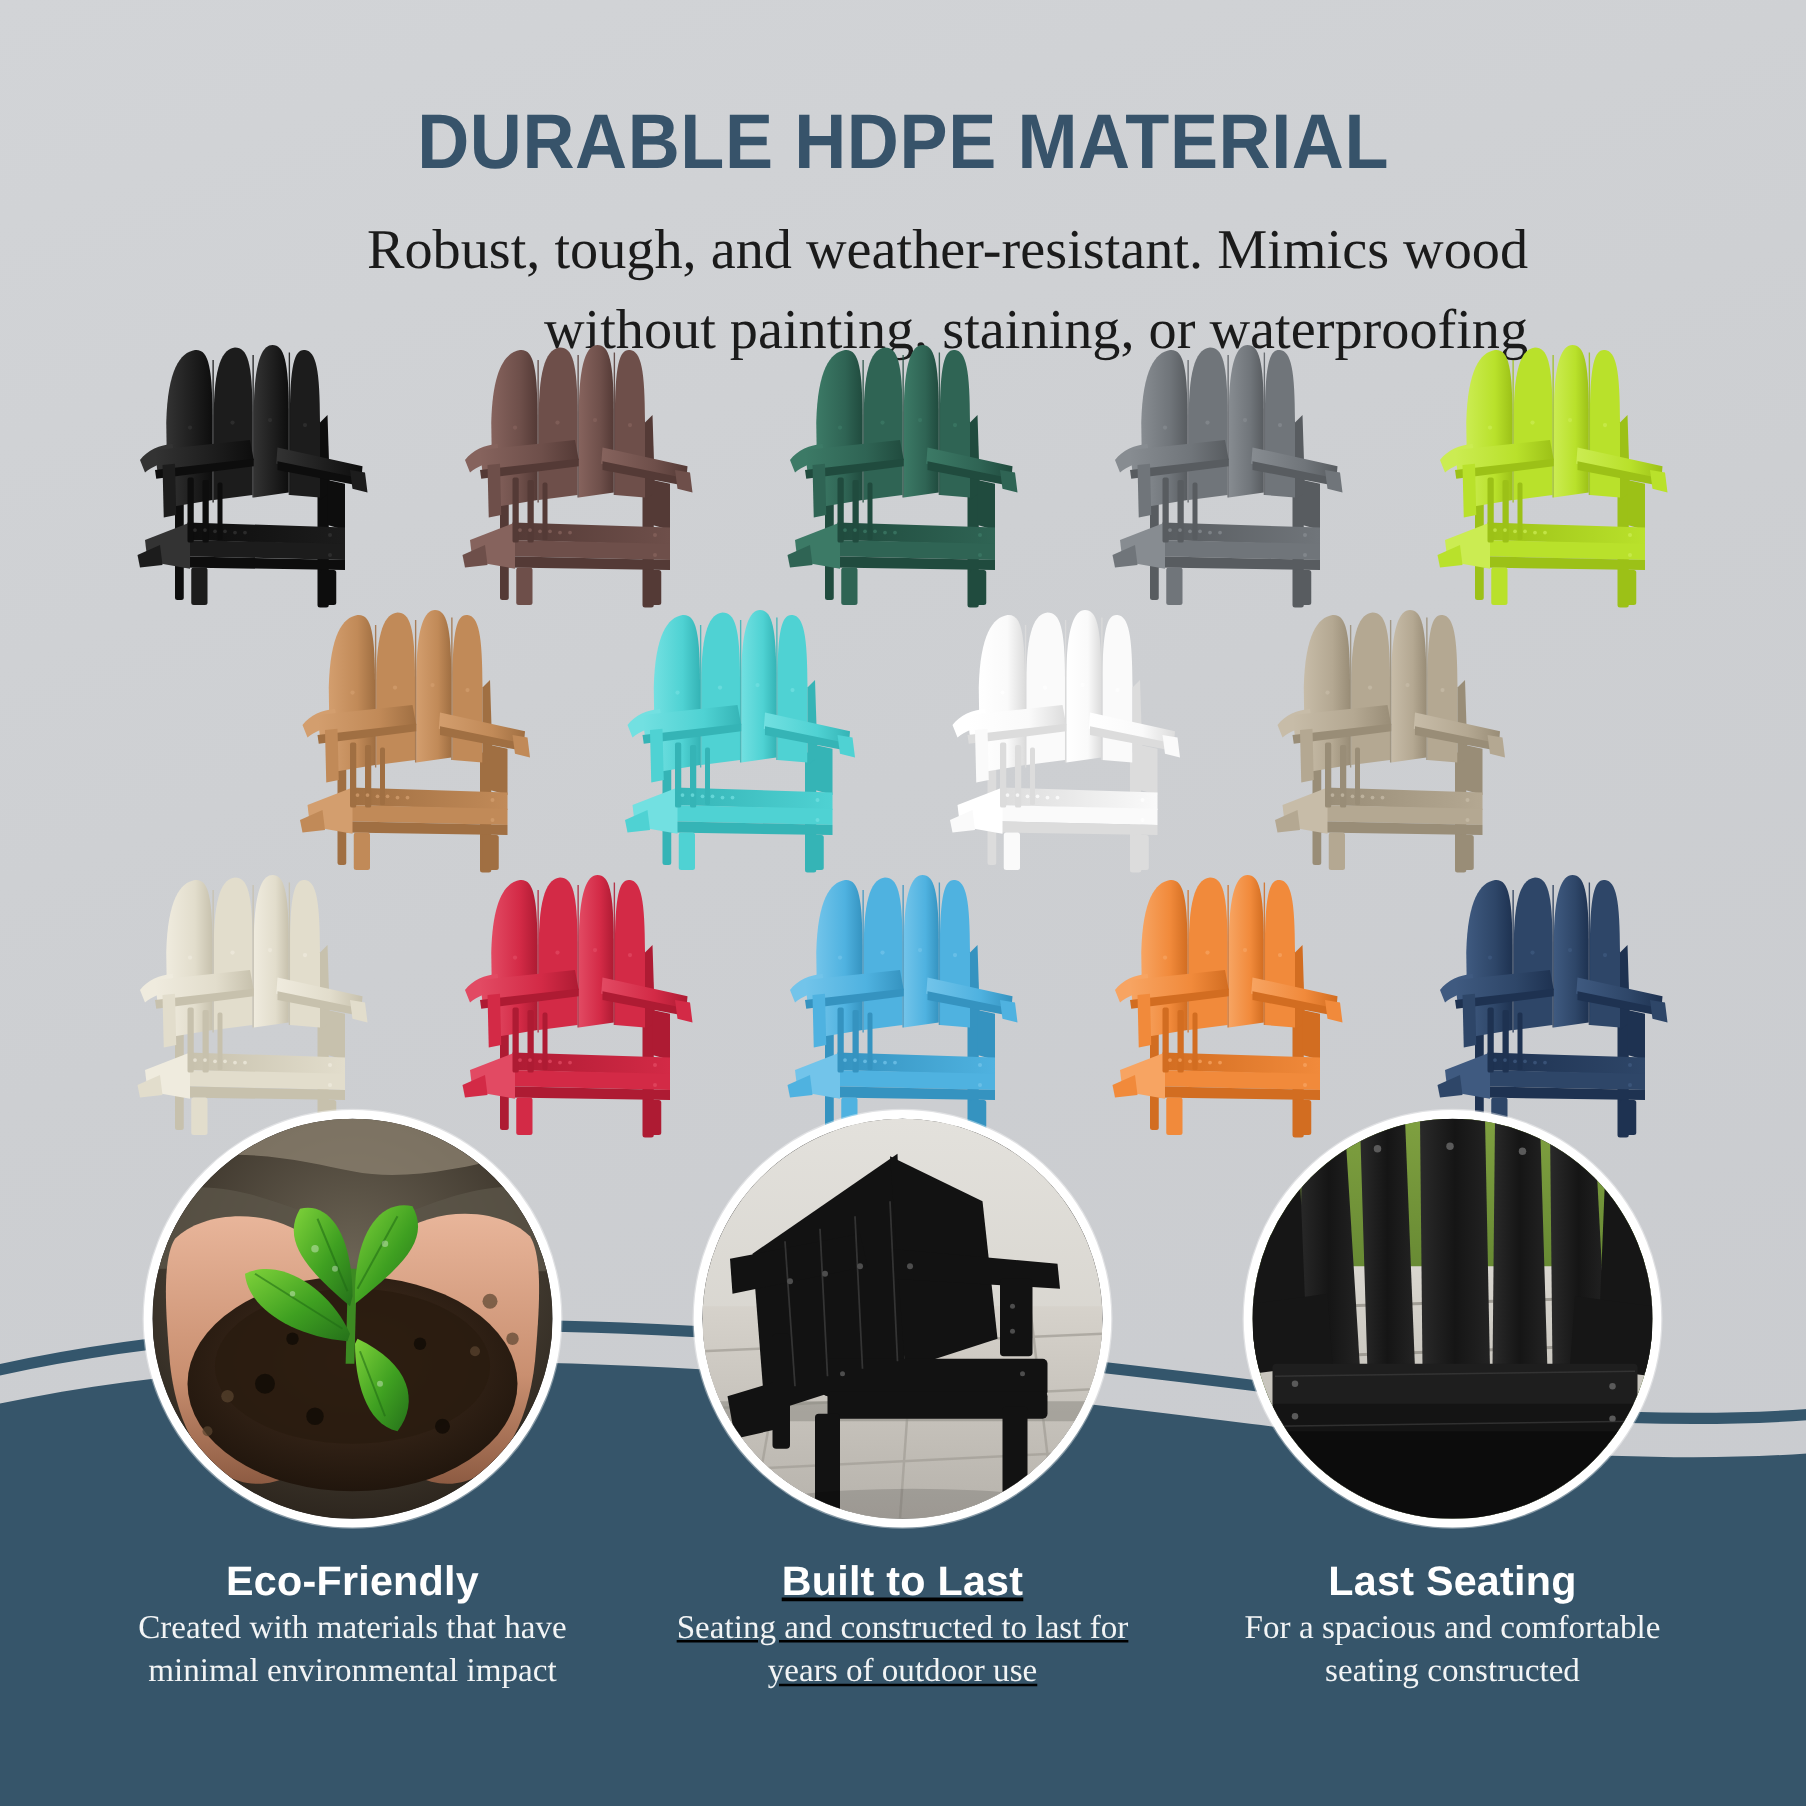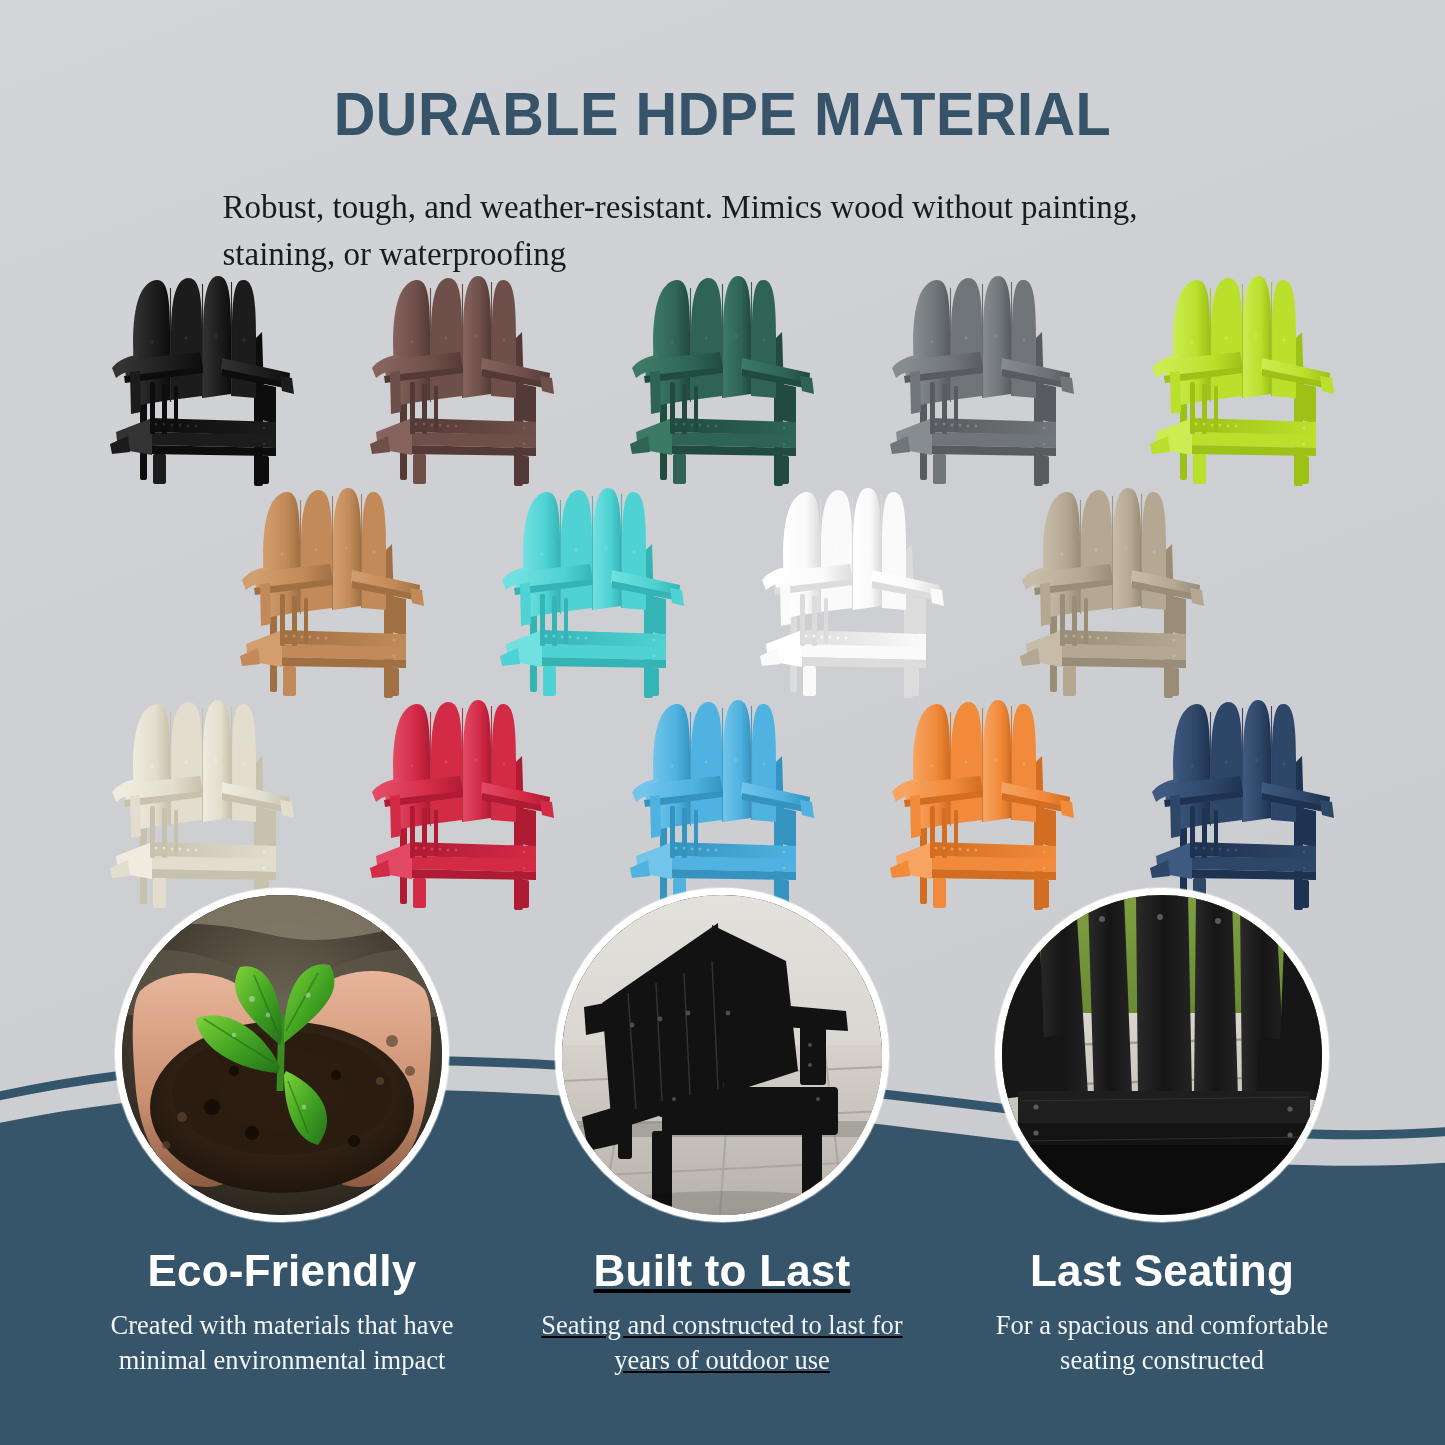--- a/index.html
+++ b/index.html
@@ -13,24 +13,24 @@
 
   
   .title{
     position:absolute;top:78px;left:0;right:0;text-align:center;
     font-family:"Liberation Sans",sans-serif;
     font-weight:700;font-size:62px;letter-spacing:0.5px;
     color:#37536A;
     transform:scaleX(0.93);
   }
   .subtitle{
-    position:absolute;top:184px;left:50%;transform:translateX(-50%);
-    width:1000px;text-align:left;
+    position:absolute;top:168px;left:50%;transform:translateX(-50%);
+    width:1000px;text-align:right;
     font-family:"Liberation Serif",serif;
-    font-size:33px;line-height:1.42;color:#1b1b1b;
+    font-size:45px;line-height:1.42;color:#1b1b1b;
   }
 
   
   .chair-grid{position:absolute;left:0;top:272px;width:1445px;height:640px;}
   .chair-row{position:absolute;width:100%;display:flex;justify-content:center;}
   .row1{top:0;gap:62px;}
   .row2{top:212px;gap:62px;}
   .row3{top:424px;gap:62px;}
   .chair-cell{width:198px;height:215px;position:relative;}
 
@@ -49,25 +49,25 @@
   .circle{
     width:320px;height:320px;border-radius:50%;
     margin:0 auto;border:7px solid #ffffff;
     overflow:hidden;position:relative;
     box-shadow:0 0 0 1px rgba(255,255,255,.4);
     background:#2b2b2b;
   }
   .circle svg{display:block;width:100%;height:100%;}
   .f-title{
     margin-top:24px;color:#ffffff;font-weight:700;
-    font-size:44px;letter-spacing:.2px;
+    font-size:33px;letter-spacing:.2px;
     font-family:"Liberation Sans",sans-serif;
   }
   .f-desc{
-    margin-top:12px;color:#f2f4f5;
+    color:#f2f4f5;
     font-family:"Liberation Serif",serif;
     font-size:26.5px;line-height:1.32;
     padding:0 14px;
   }
 </style>
 </head>
 <body style="background: rgb(207, 209, 212);">
 
 <div id="root">
 

